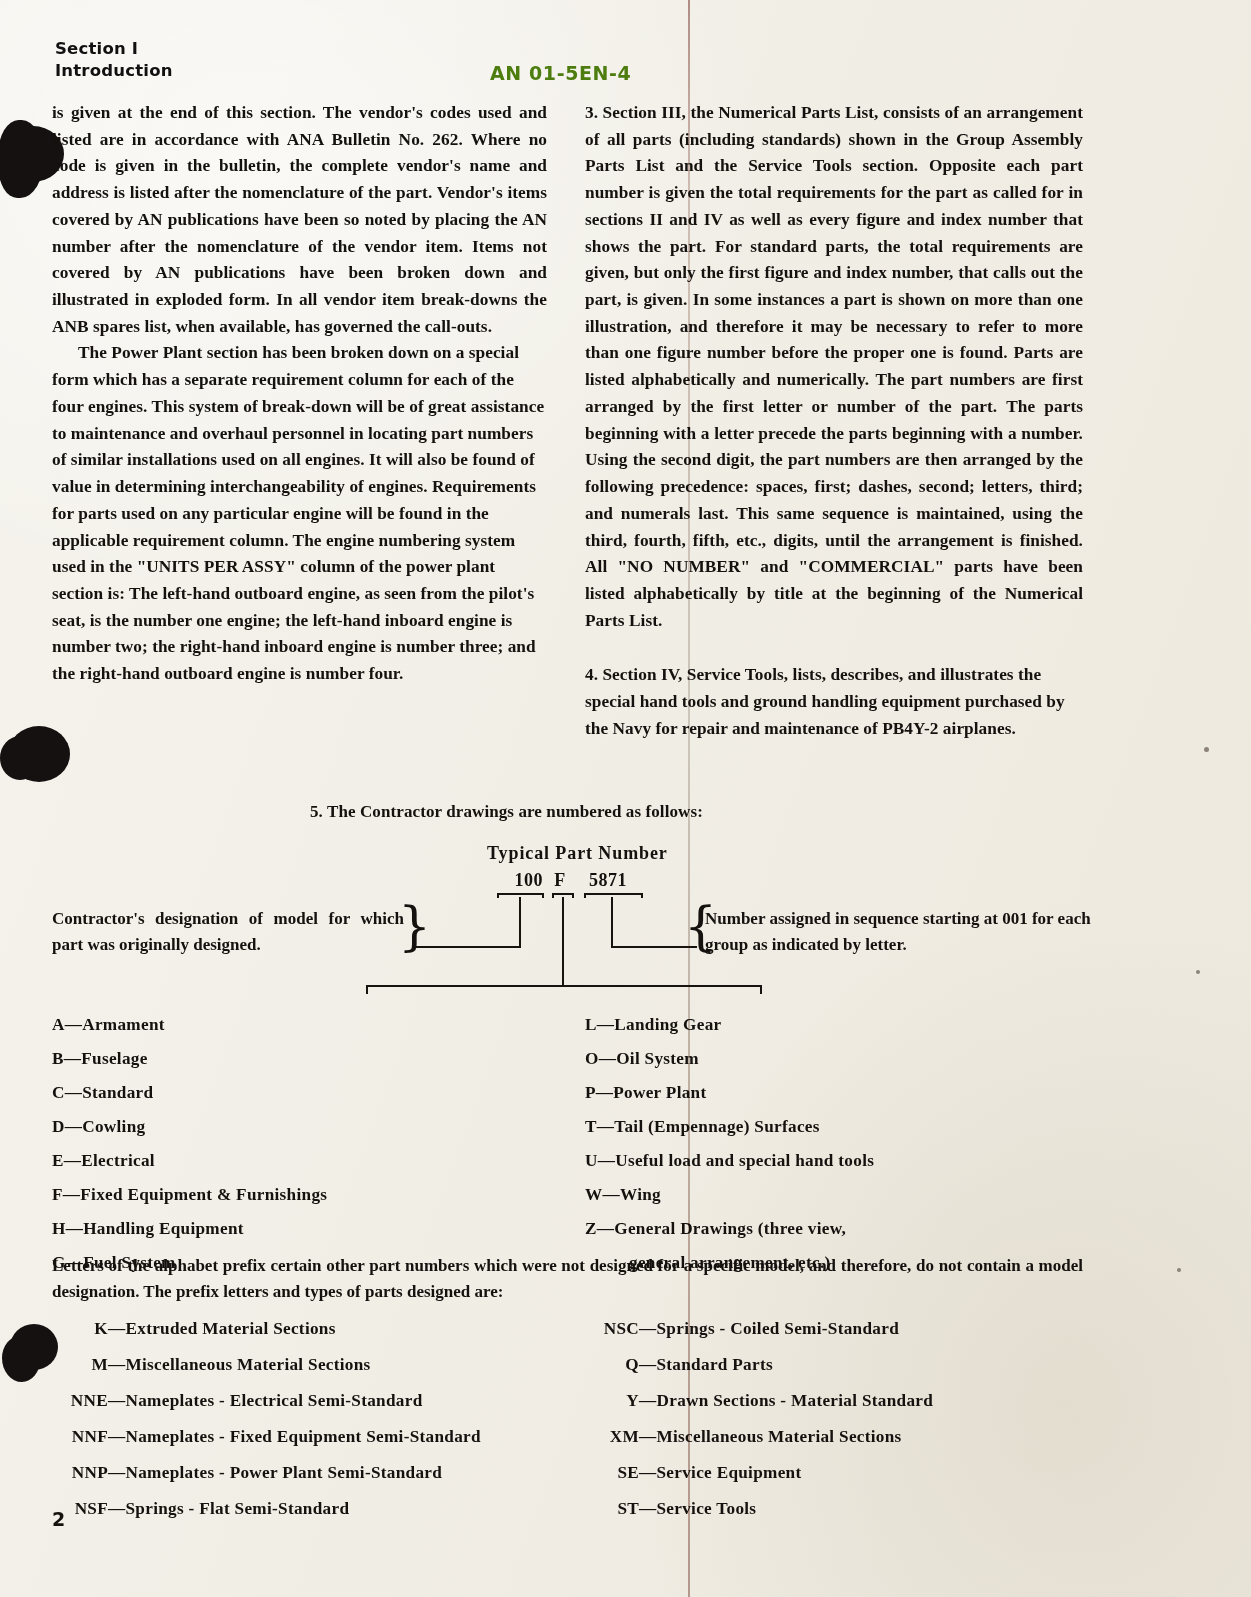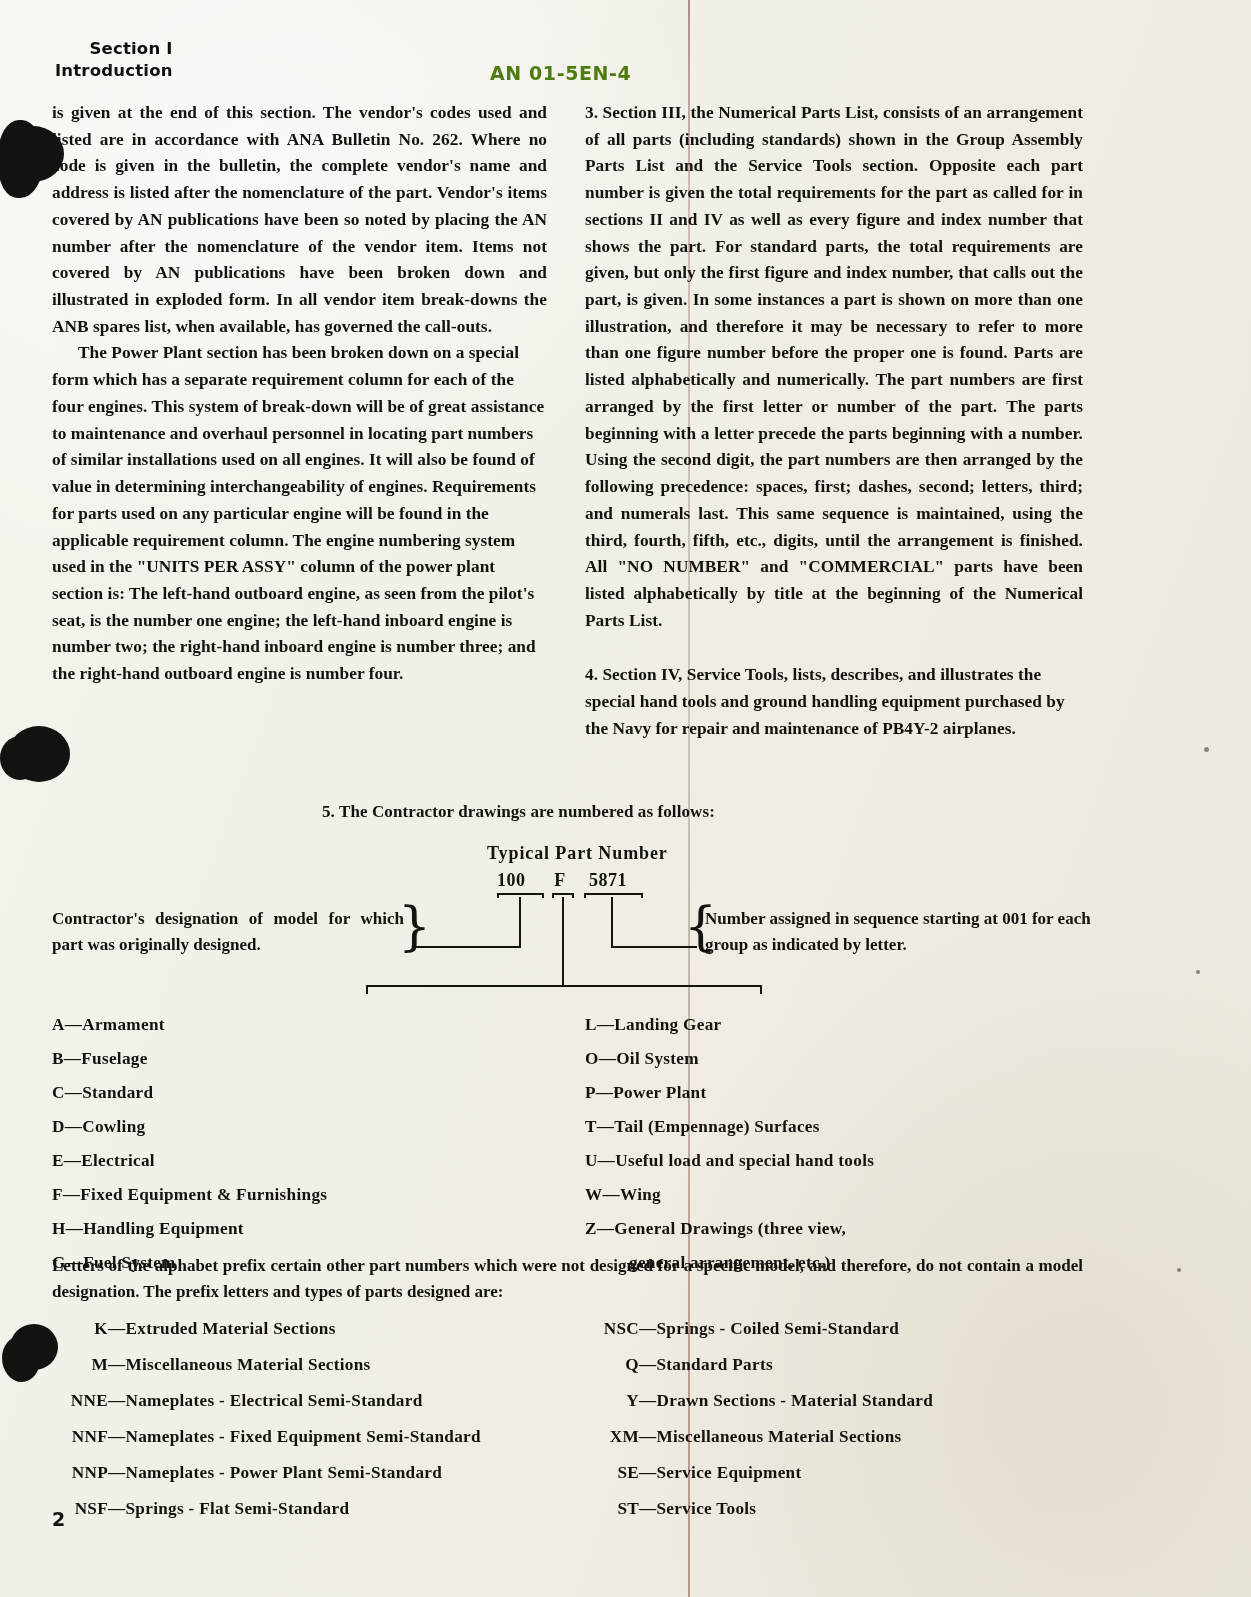--- a/index.html
+++ b/index.html
@@ -62,21 +62,20 @@
     opacity: .75;
   }
 
   
   .header {
     position: absolute;
     left: 55px;
     top: 38px;
     width: 1080px;
     height: 50px;
-    text-align: right;
   }
   .section-block {
     position: absolute;
     left: 0;
     top: 0;
     font-family: "DejaVu Sans", sans-serif;
     font-weight: bold;
     font-size: 16.5px;
     line-height: 1.32;
     letter-spacing: 0.2px;
@@ -111,21 +110,21 @@
     margin: 0 0 0 0;
   }
   .col p.indent { text-indent: 26px; }
   .col p + p { margin-top: 0; }
   .col p.gap { margin-top: 28px; }
   .col p:last-child { text-align: left; }
 
   
   .item5 {
     position: absolute;
-    left: 322px;
+    left: 310px;
     top: 802px;
     font-size: 17px;
     font-weight: bold;
     letter-spacing: 0.1px;
   }
 
   
   .tpn-title {
     position: absolute;
     left: 487px;
@@ -136,21 +135,21 @@
   }
   .tpn-number {
     position: absolute;
     left: 497px;
     top: 870px;
     font-size: 18px;
     font-weight: bold;
     letter-spacing: 0.5px;
   }
   .tpn-number span { display: inline-block; }
-  .tpn-num-100 { width: 46px; text-align: left; }
+  .tpn-num-100 { width: 46px; text-align: right; }
   .tpn-num-f   { width: 34px; text-align: center; }
   .tpn-num-dig { width: 62px; text-align: center; }
 
   .dgm { position: absolute; }
   .dgm-line { position: absolute; background: #17130f; }
 
   .callout-left {
     position: absolute;
     left: 52px;
     top: 906px;

